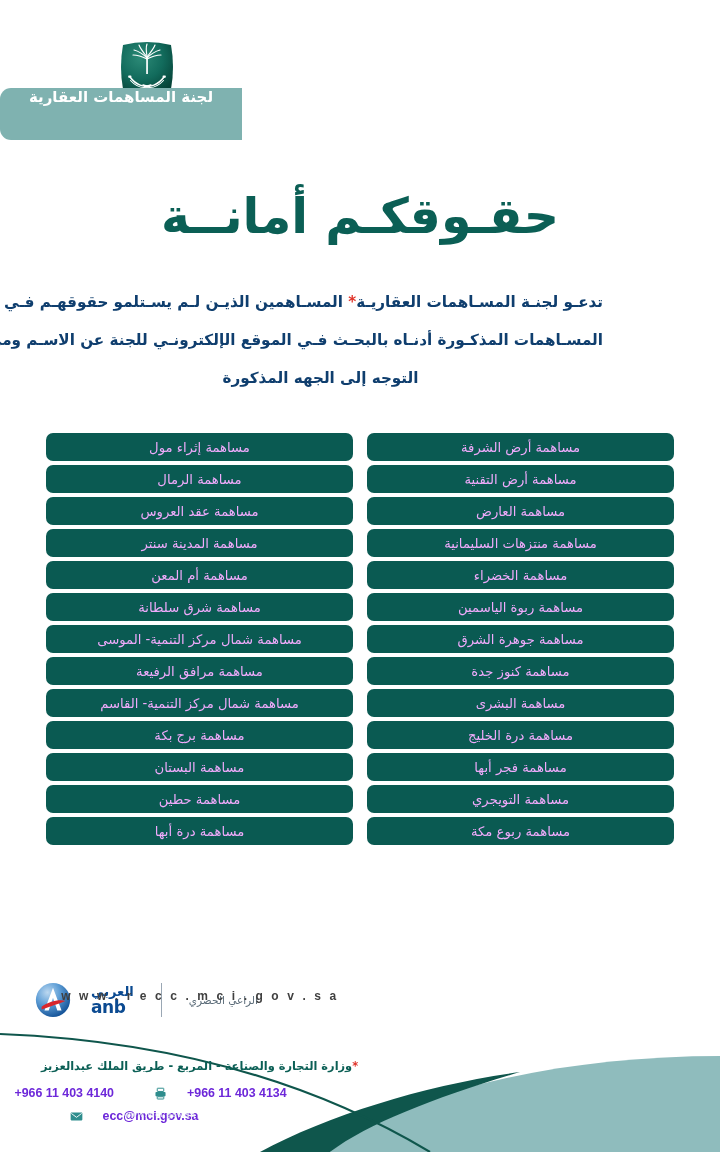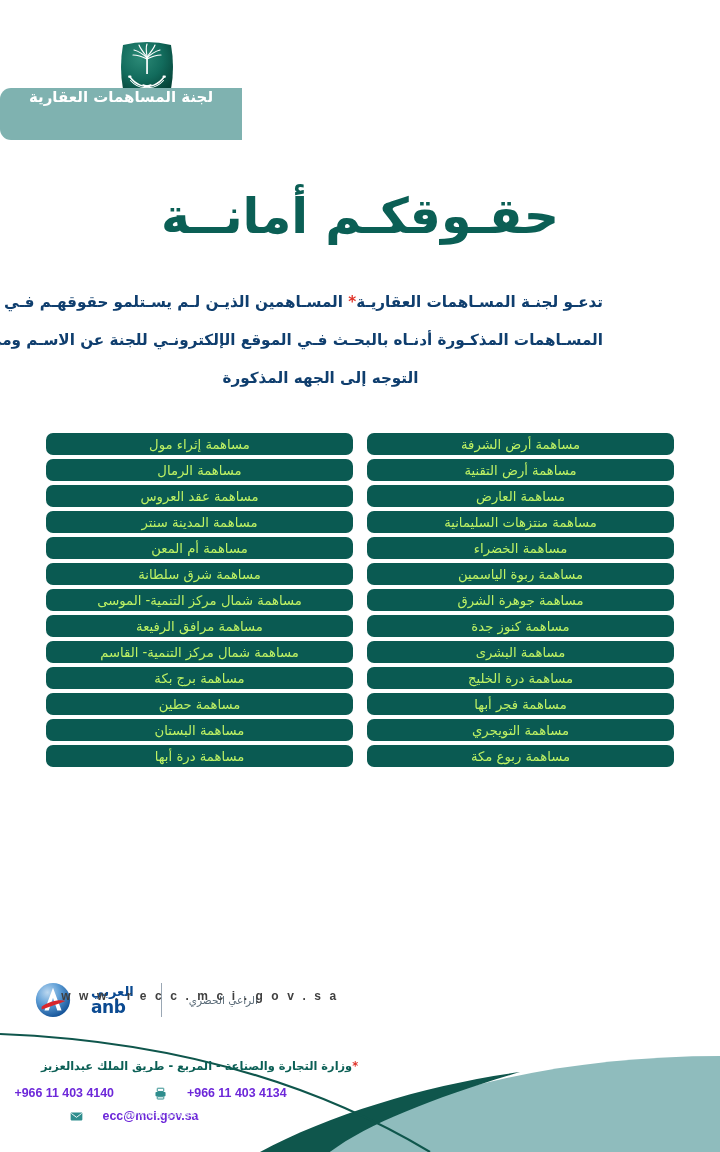--- a/index.html
+++ b/index.html
@@ -129,27 +129,27 @@
   }
 
   .pill-col {
     flex: 1 1 0;
     display: flex;
     flex-direction: column;
     gap: 4px;
   }
 
   .pill {
-    height: 22px;
+    height: 28px;
     background: #0a5a52;
     border-radius: 7px;
     display: flex;
     align-items: center;
     justify-content: center;
-    color: #bef264;
+    color: #f0abfc;
     font-size: 13.2px;
     font-weight: normal;
     direction: rtl;
     letter-spacing: 0.1px;
     white-space: nowrap;
   }
 
   
   .sponsor-row {
     position: absolute;
@@ -356,22 +356,22 @@
         <div class="pill">مساهمة إثراء مول</div>
         <div class="pill">مساهمة الرمال</div>
         <div class="pill">مساهمة عقد العروس</div>
         <div class="pill">مساهمة المدينة سنتر</div>
         <div class="pill">مساهمة أم المعن</div>
         <div class="pill">مساهمة شرق سلطانة</div>
         <div class="pill">مساهمة شمال مركز التنمية- الموسى</div>
         <div class="pill">مساهمة مرافق الرفيعة</div>
         <div class="pill">مساهمة شمال مركز التنمية- القاسم</div>
         <div class="pill">مساهمة برج بكة</div>
+        <div class="pill">مساهمة البستان</div>
         <div class="pill">مساهمة حطين</div>
-        <div class="pill">مساهمة البستان</div>
         <div class="pill">مساهمة درة أبها</div>
       </div>
     <div class="pill-col" id="col-left">
         <div class="pill">مساهمة أرض الشرفة</div>
         <div class="pill">مساهمة أرض التقنية</div>
         <div class="pill">مساهمة العارض</div>
         <div class="pill">مساهمة منتزهات السليمانية</div>
         <div class="pill">مساهمة الخضراء</div>
         <div class="pill">مساهمة ربوة الياسمين</div>
         <div class="pill">مساهمة جوهرة الشرق</div>

